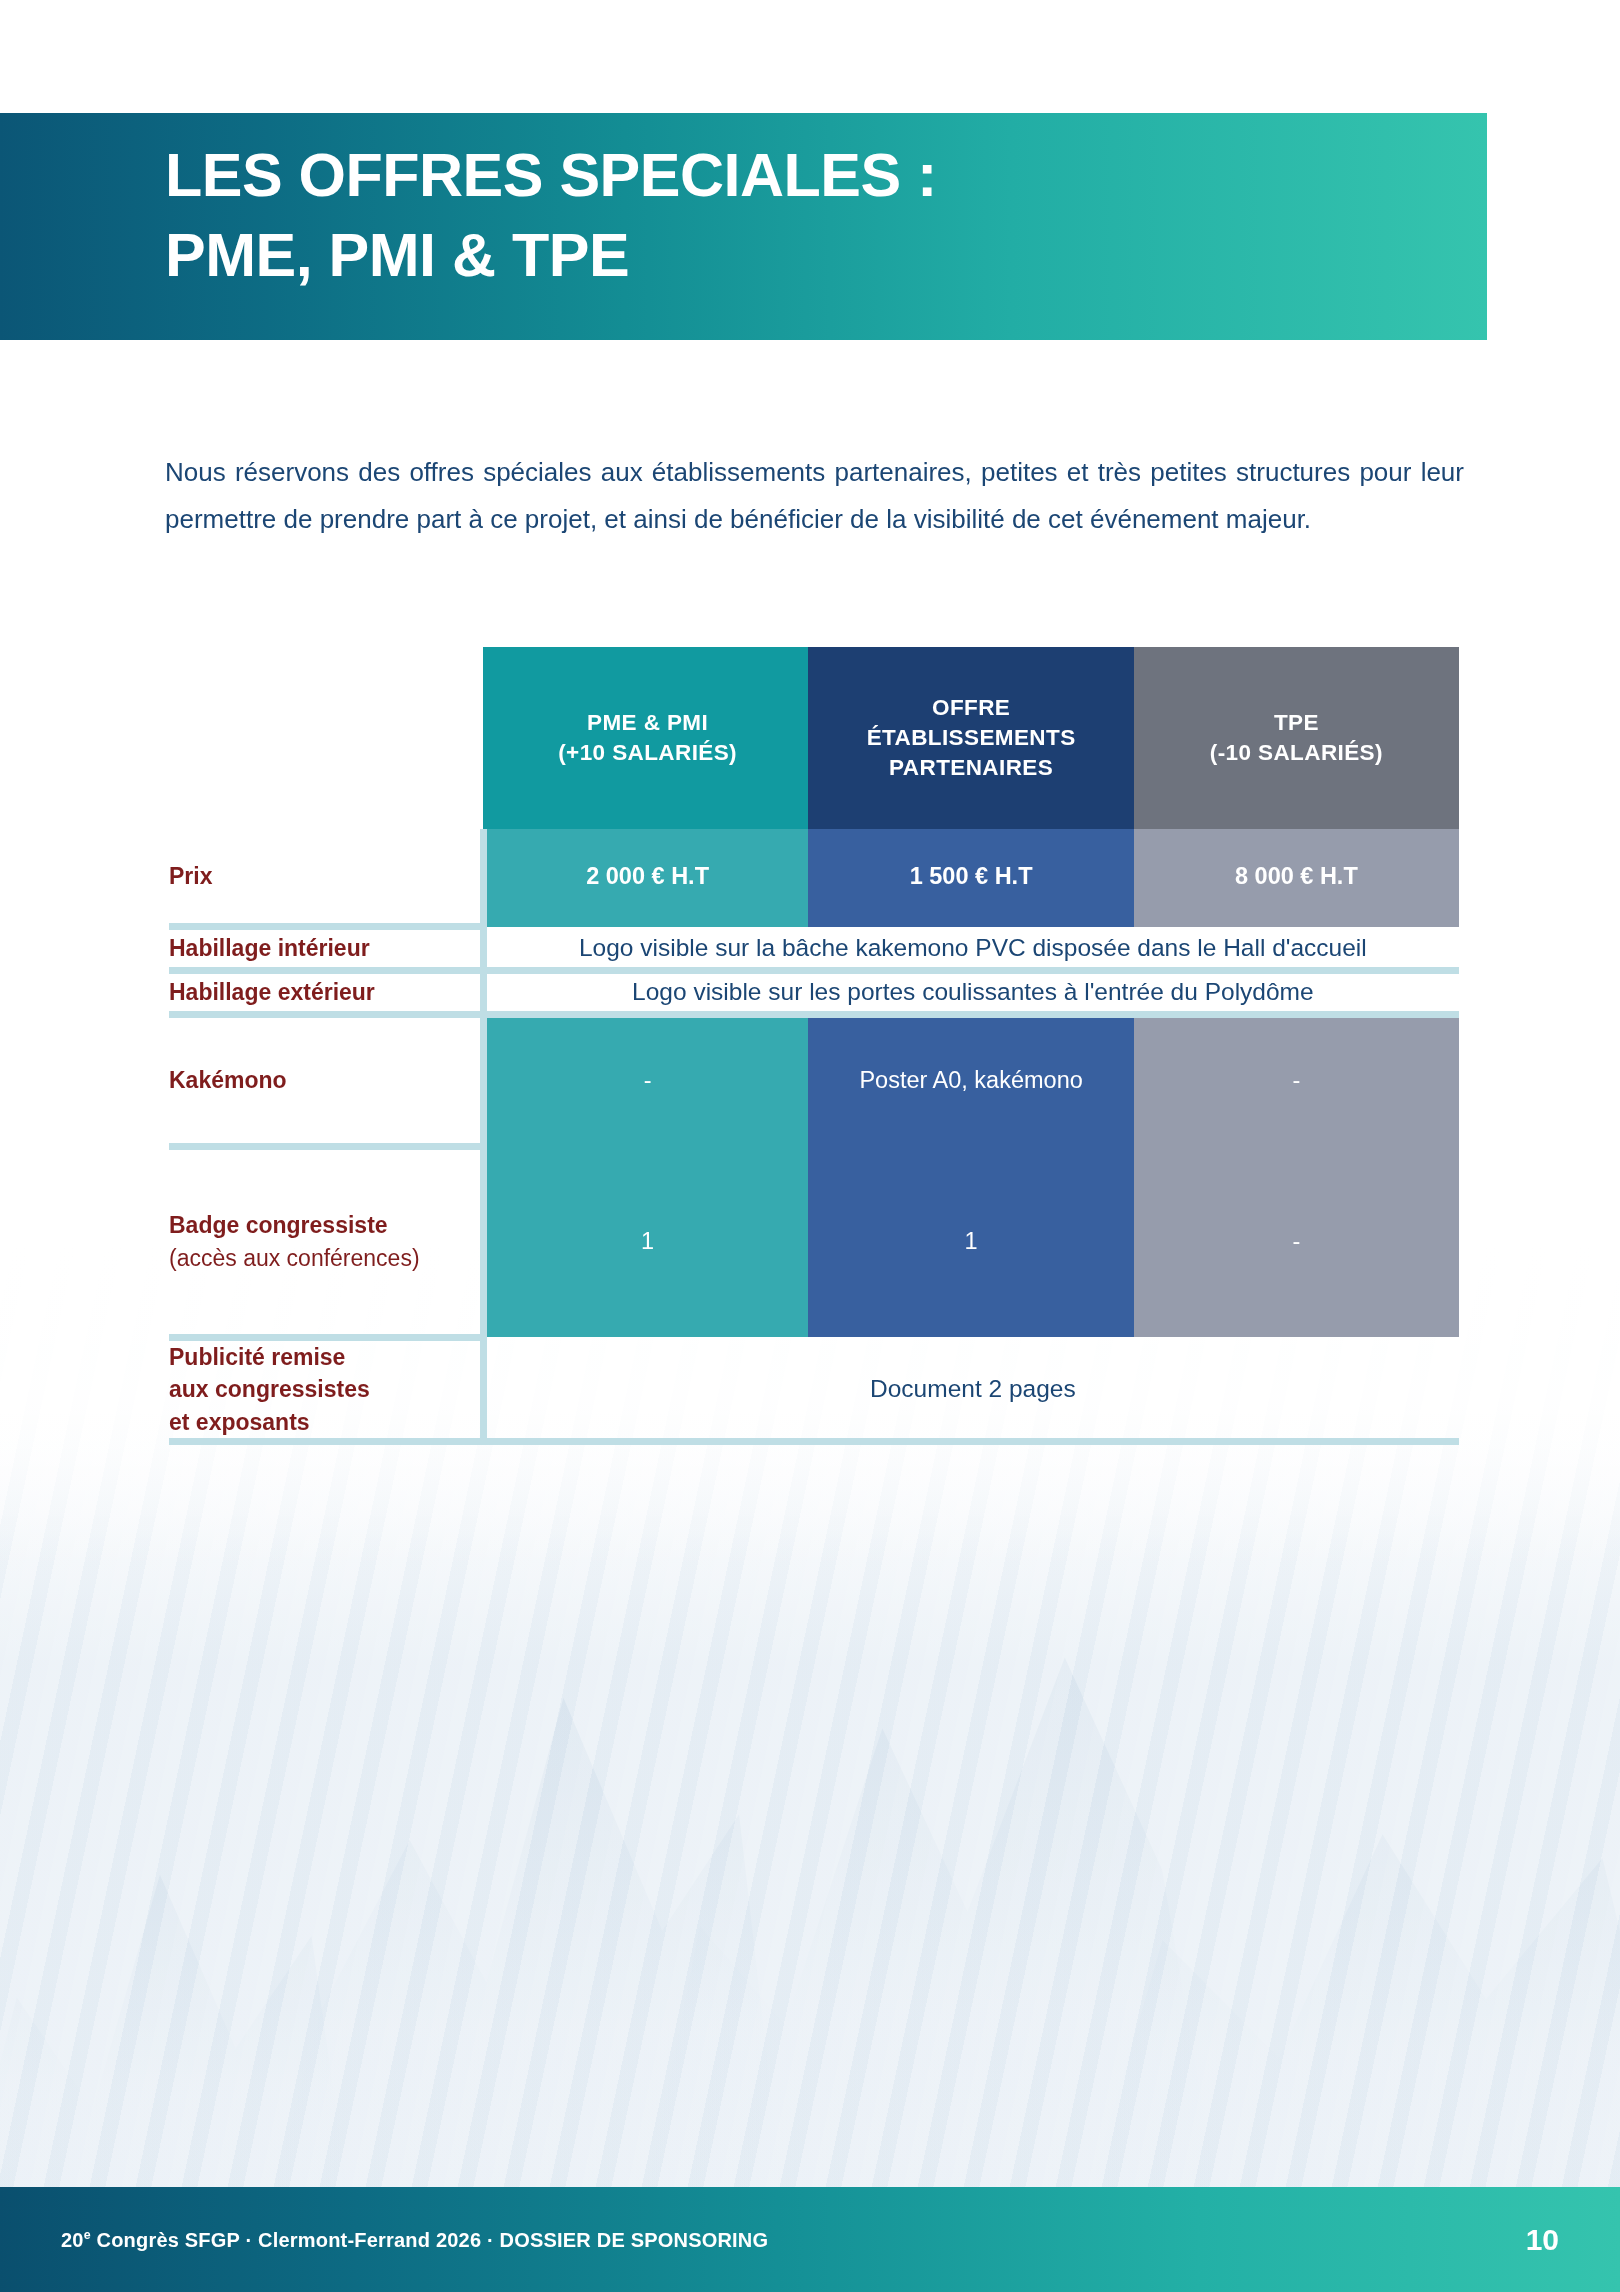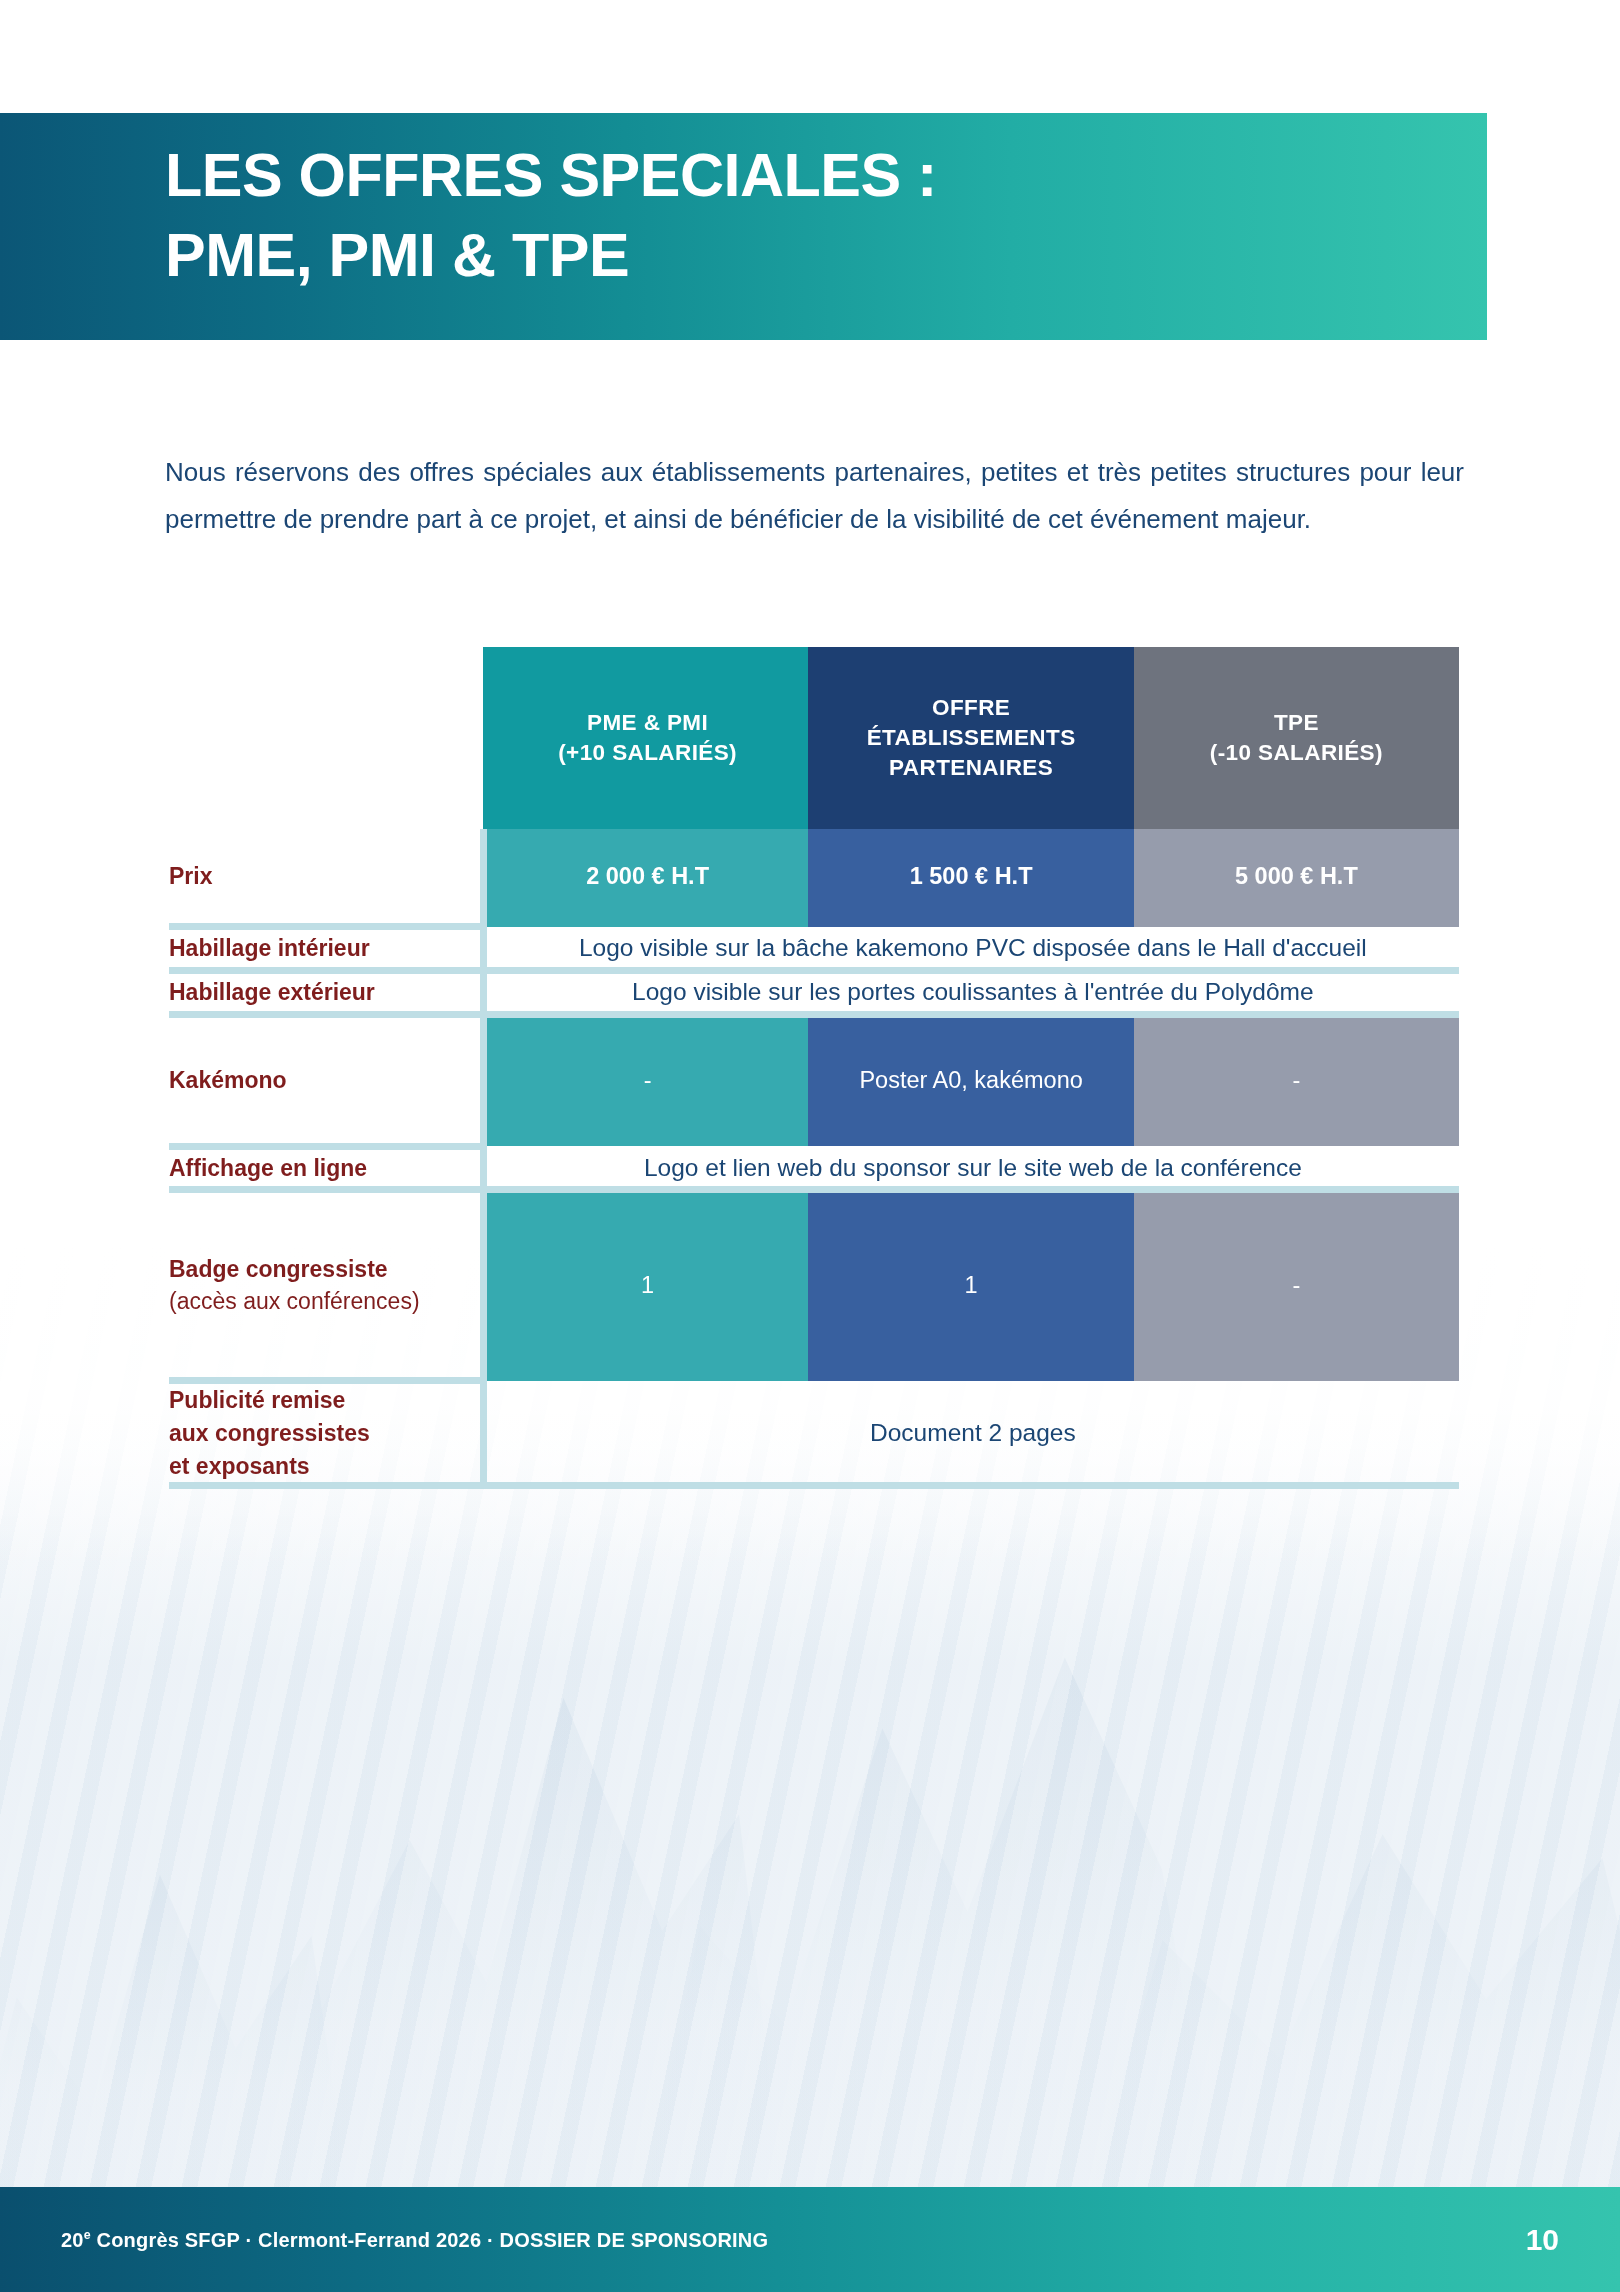--- a/index.html
+++ b/index.html
@@ -190,44 +190,40 @@
         <td class="hd hd-gray">
           <div>TPE</div>
           <div>(-10 SALARIÉS)</div>
         </td>
       </tr>
 
       <tr class="ruled">
         <td class="lbl">Prix</td>
         <td class="pr pr-teal nod">2 000 € H.T</td>
         <td class="pr pr-navy nod">1 500 € H.T</td>
-        <td class="pr pr-gray nod">5 000 € H.T</td>
+        <td class="pr pr-gray nod">8 000 € H.T</td>
       </tr>
 
       <tr class="ruled">
         <td class="lbl">Habillage intérieur</td>
         <td class="merged" colspan="3">Logo visible sur la bâche kakemono PVC disposée dans le Hall d'accueil</td>
       </tr>
 
       <tr class="ruled">
         <td class="lbl">Habillage extérieur</td>
         <td class="merged" colspan="3">Logo visible sur les portes coulissantes à l'entrée du Polydôme</td>
       </tr>
 
       <tr class="ruled">
         <td class="lbl">Kakémono</td>
         <td class="dc dc-teal h-kak nod">-</td>
         <td class="dc dc-navy h-kak nod">Poster A0, kakémono</td>
         <td class="dc dc-gray h-kak nod">-</td>
       </tr>
 
-      <tr class="ruled">
-        <td class="lbl">Affichage en ligne</td>
-        <td class="merged" colspan="3">Logo et lien web du sponsor sur le site web de la conférence</td>
-      </tr>
 
       <tr class="ruled">
         <td class="lbl">
           <span>Badge congressiste</span>
           <span class="sub">(accès aux conférences)</span>
         </td>
         <td class="dc dc-teal h-badge nod">1</td>
         <td class="dc dc-navy h-badge nod">1</td>
         <td class="dc dc-gray h-badge nod">-</td>
       </tr>

